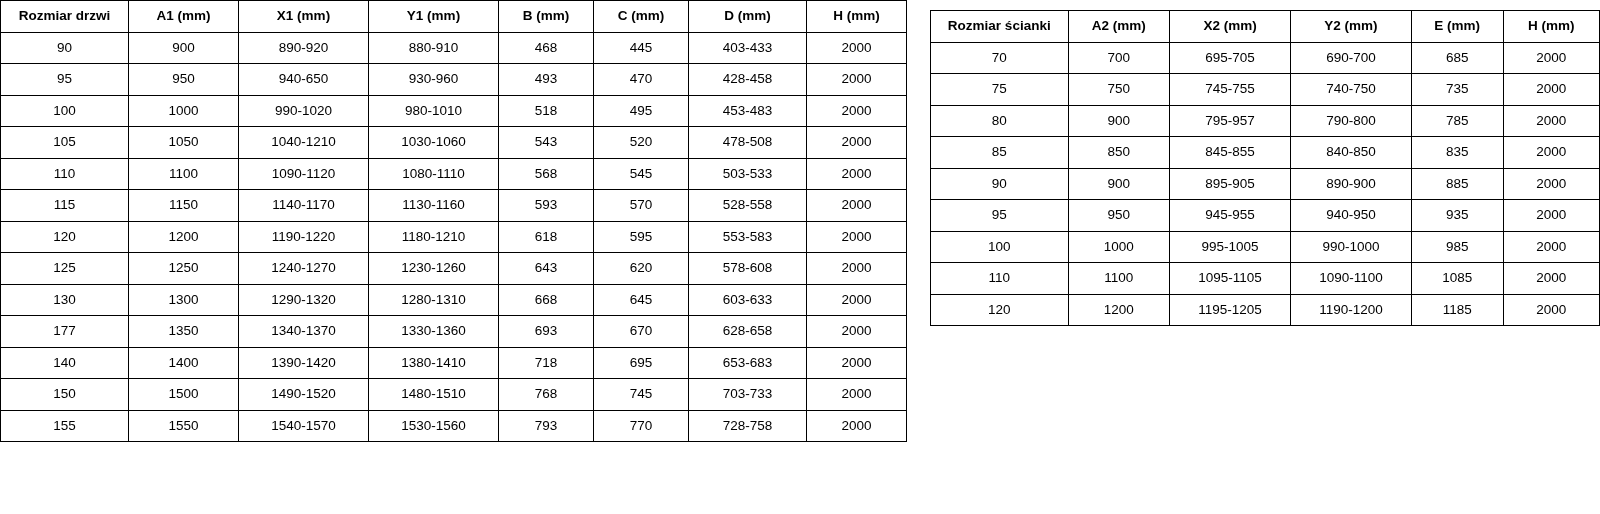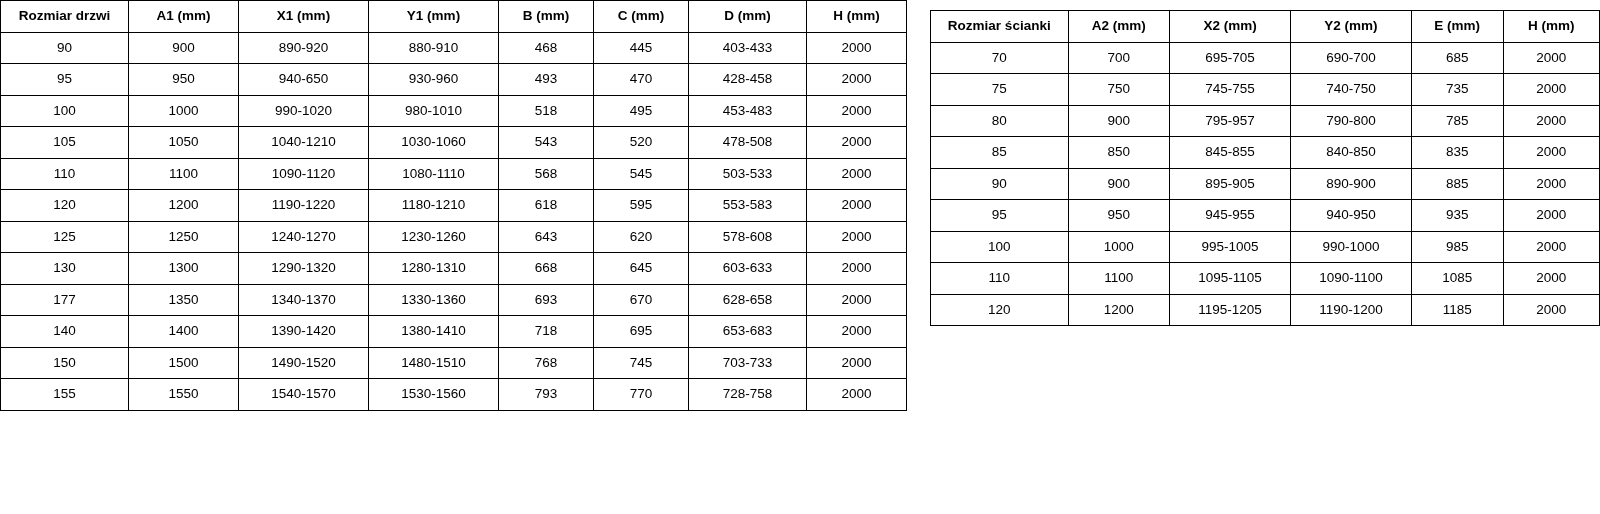--- a/index.html
+++ b/index.html
@@ -135,20 +135,30 @@
           <td>110</td>
           <td>1100</td>
           <td>1090-1120</td>
           <td>1080-1110</td>
           <td>568</td>
           <td>545</td>
           <td>503-533</td>
           <td>2000</td>
         </tr>
         <tr>
+          <td>115</td>
+          <td>1150</td>
+          <td>1140-1170</td>
+          <td>1130-1160</td>
+          <td>593</td>
+          <td>570</td>
+          <td>528-558</td>
+          <td>2000</td>
+        </tr>
+        <tr>
           <td>120</td>
           <td>1200</td>
           <td>1190-1220</td>
           <td>1180-1210</td>
           <td>618</td>
           <td>595</td>
           <td>553-583</td>
           <td>2000</td>
         </tr>
         <tr>

